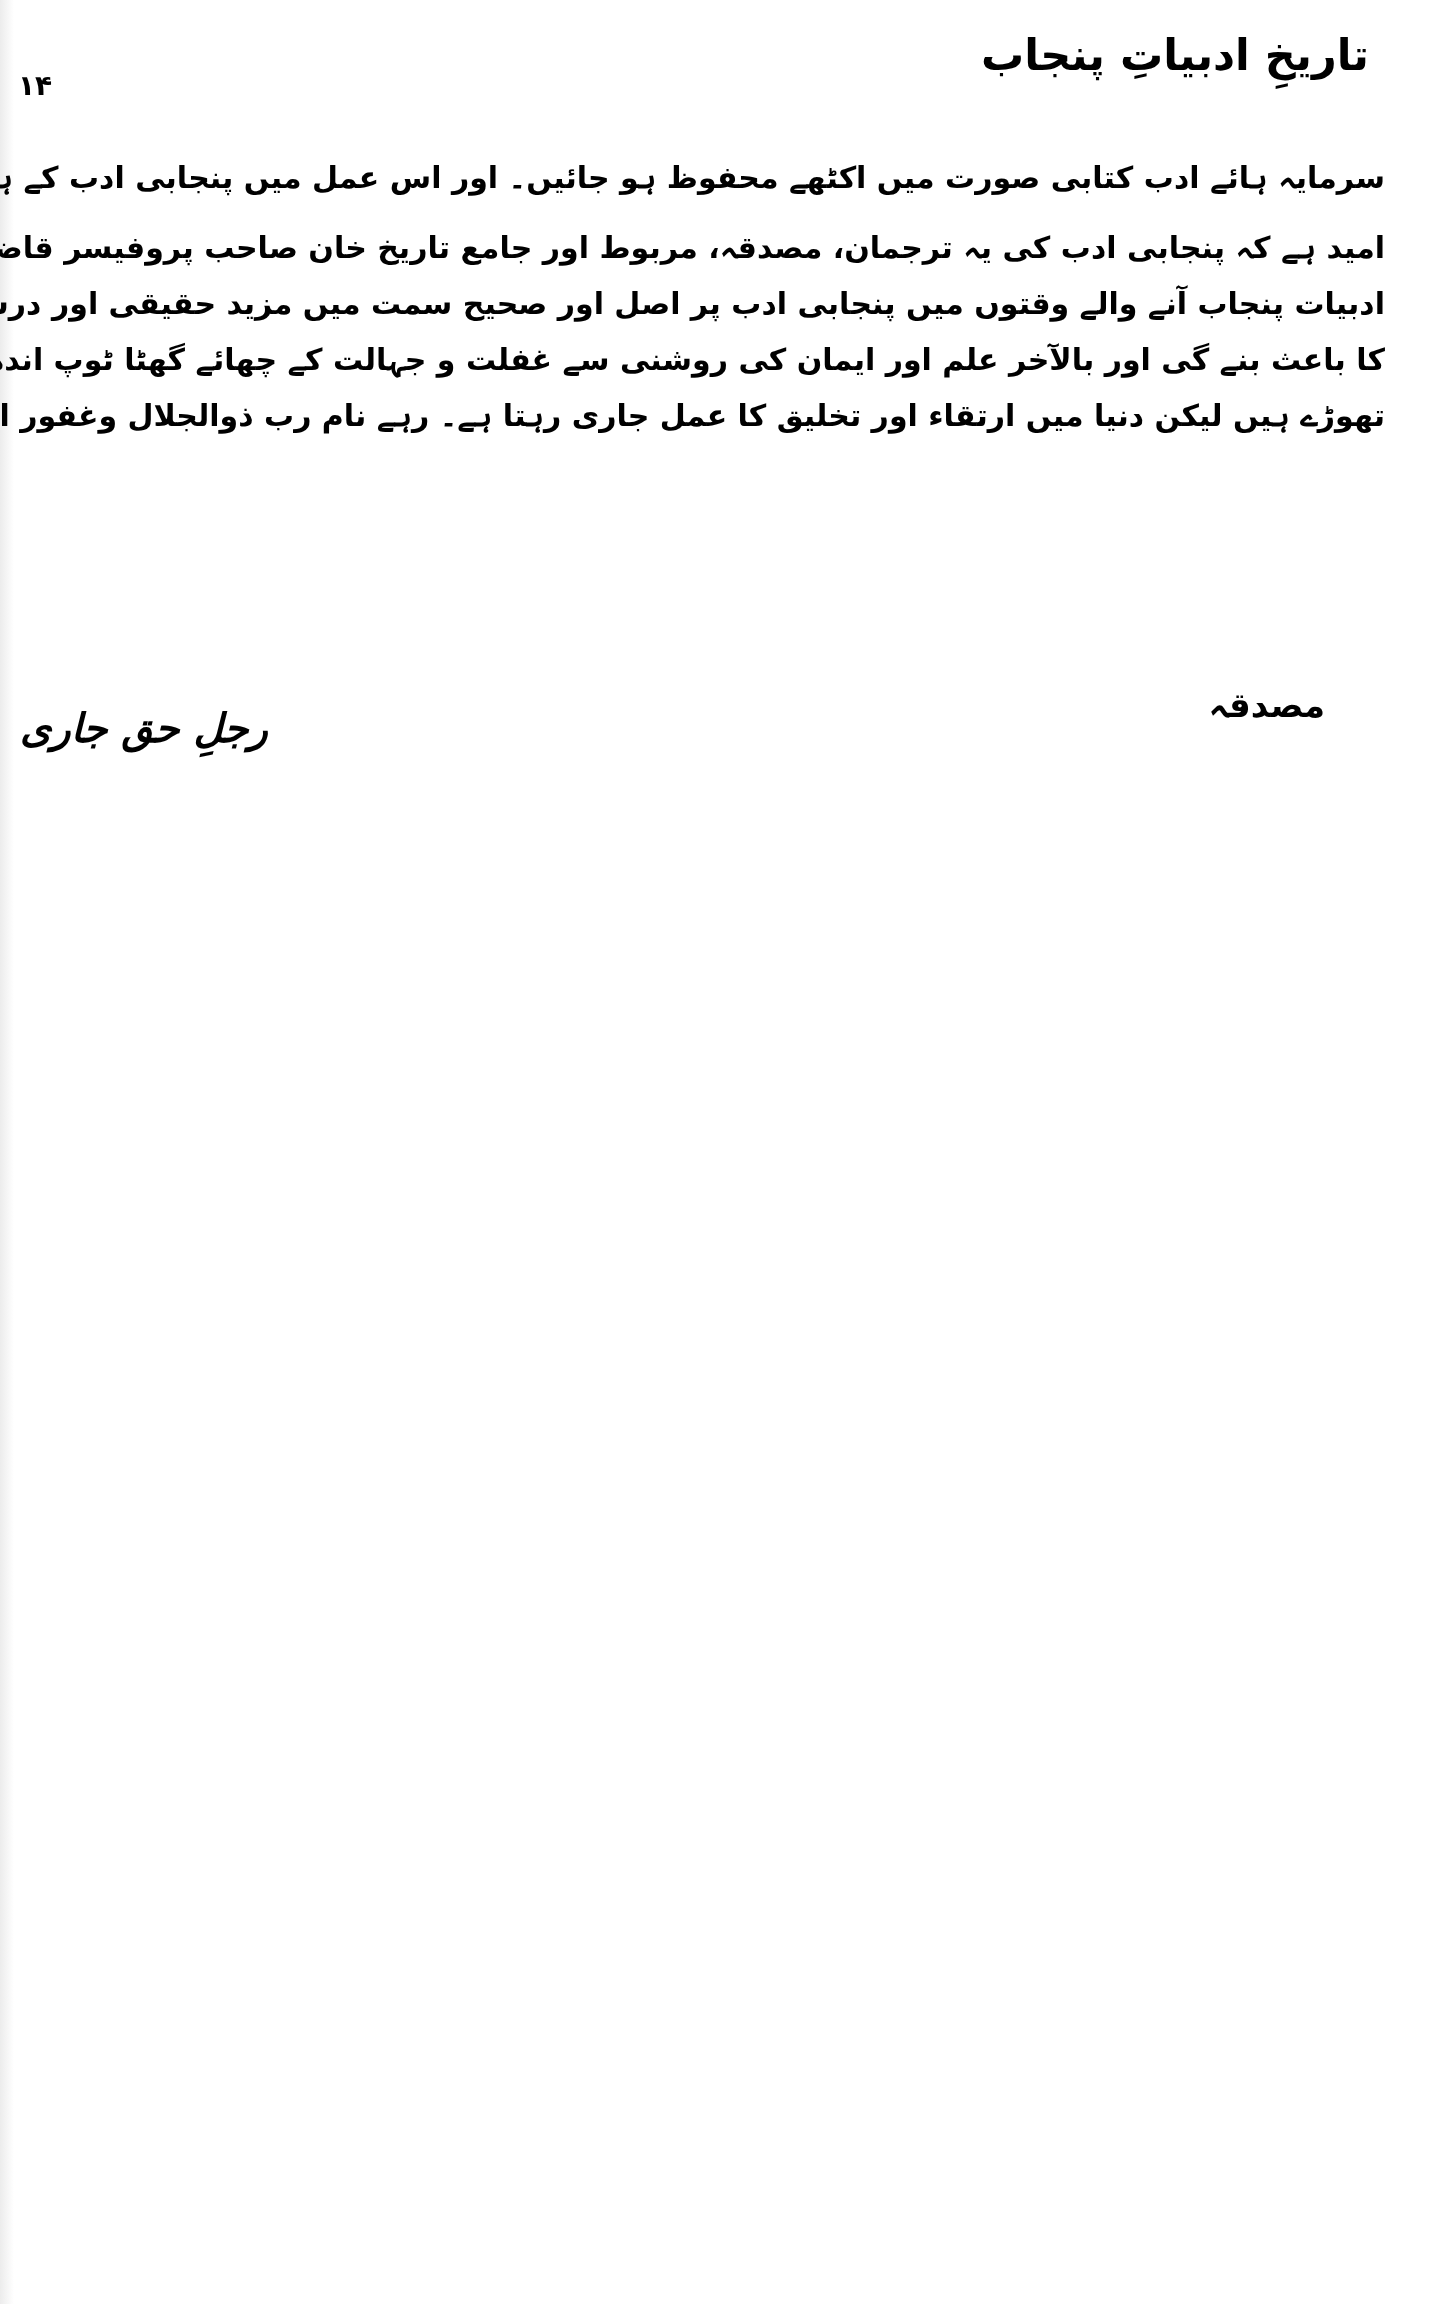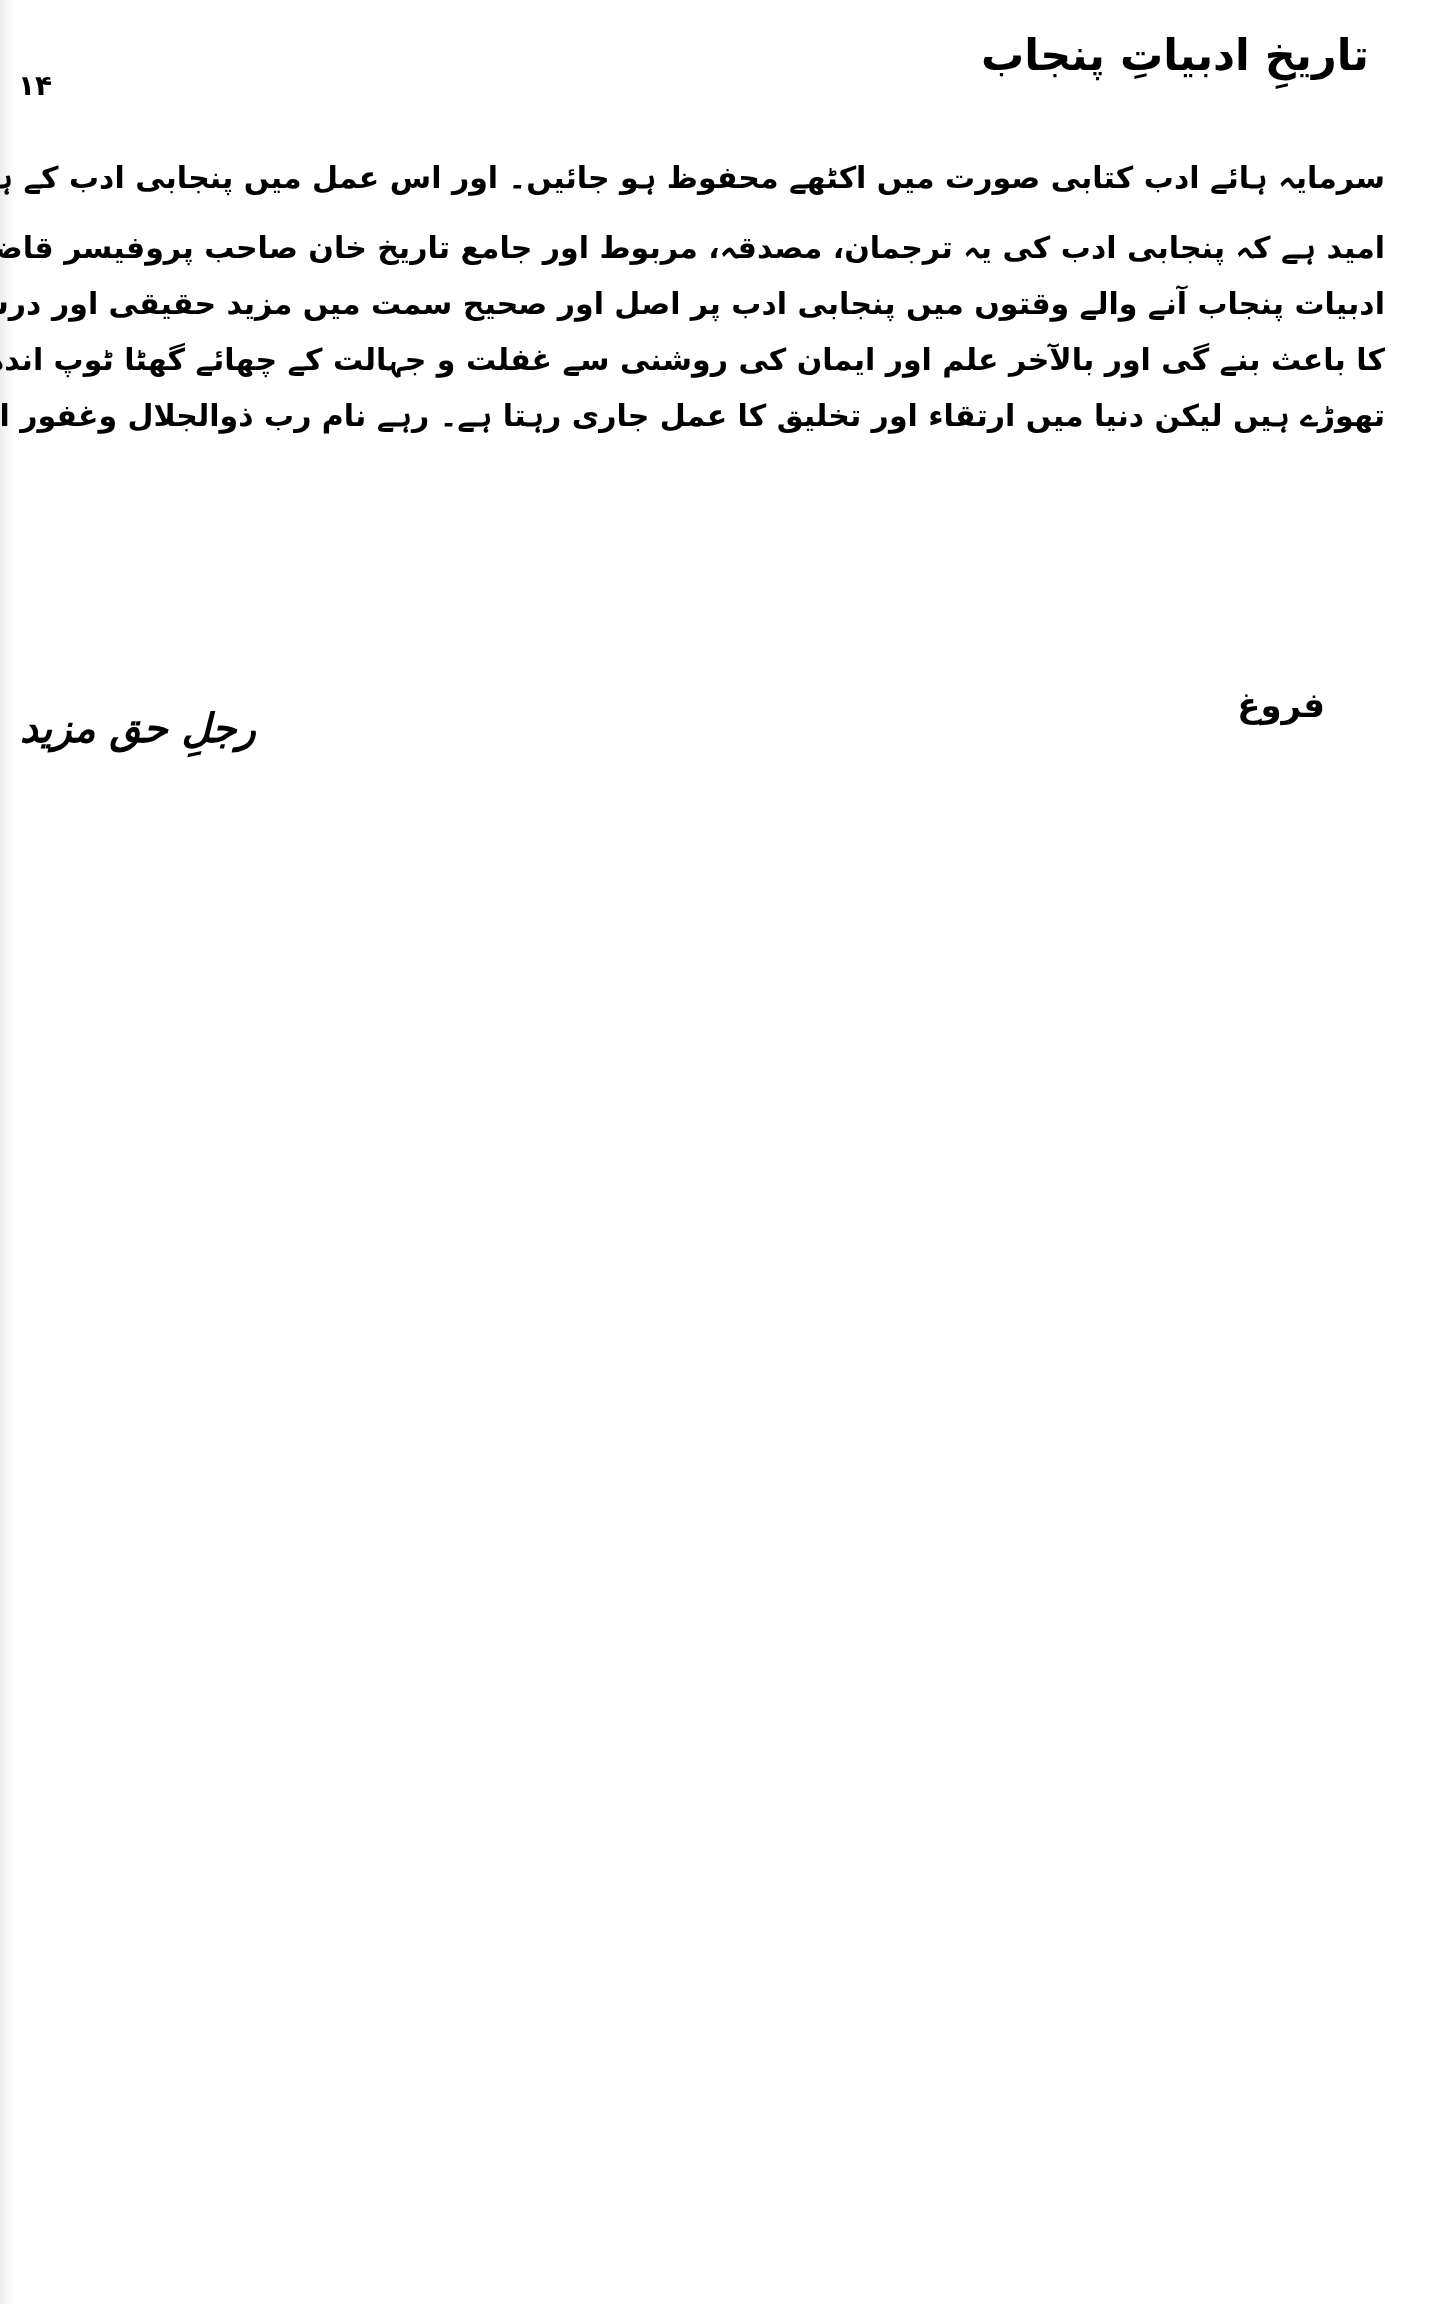--- a/index.html
+++ b/index.html
@@ -96,14 +96,14 @@
     <span class="line">سرمایہ ہائے ادب کتابی صورت میں اکٹھے محفوظ ہو جائیں۔ اور اس عمل میں پنجابی ادب کے ہر مکتبۂ فکر، تحریک اور تاریخی</span>
   </p>
   <p class="para">
     <span class="line">امید ہے کہ پنجابی ادب کی یہ ترجمان، مصدقہ، مربوط اور جامع تاریخ خان صاحب پروفیسر قاضی فضل حق تاریخ</span>
     <span class="line">ادبیات پنجاب آنے والے وقتوں میں پنجابی ادب پر اصل اور صحیح سمت میں مزید حقیقی اور درست تحقیق اور تجسس کے فروغ</span>
     <span class="line">کا باعث بنے گی اور بالآخر علم اور ایمان کی روشنی سے غفلت و جہالت کے چھائے گھٹا ٹوپ اندھیرے دور ہوں گے۔ دن</span>
     <span class="line last">تھوڑے ہیں لیکن دنیا میں ارتقاء اور تخلیق کا عمل جاری رہتا ہے۔ رہے نام رب ذوالجلال وغفور الرحیم کا۔</span>
   </p>
 </div>
 
-<div class="place">فروغ</div>
-<div class="signature">رجلِ حق مزید</div>
+<div class="place">مصدقہ</div>
+<div class="signature">رجلِ حق جاری</div>
 
 </body></html>

